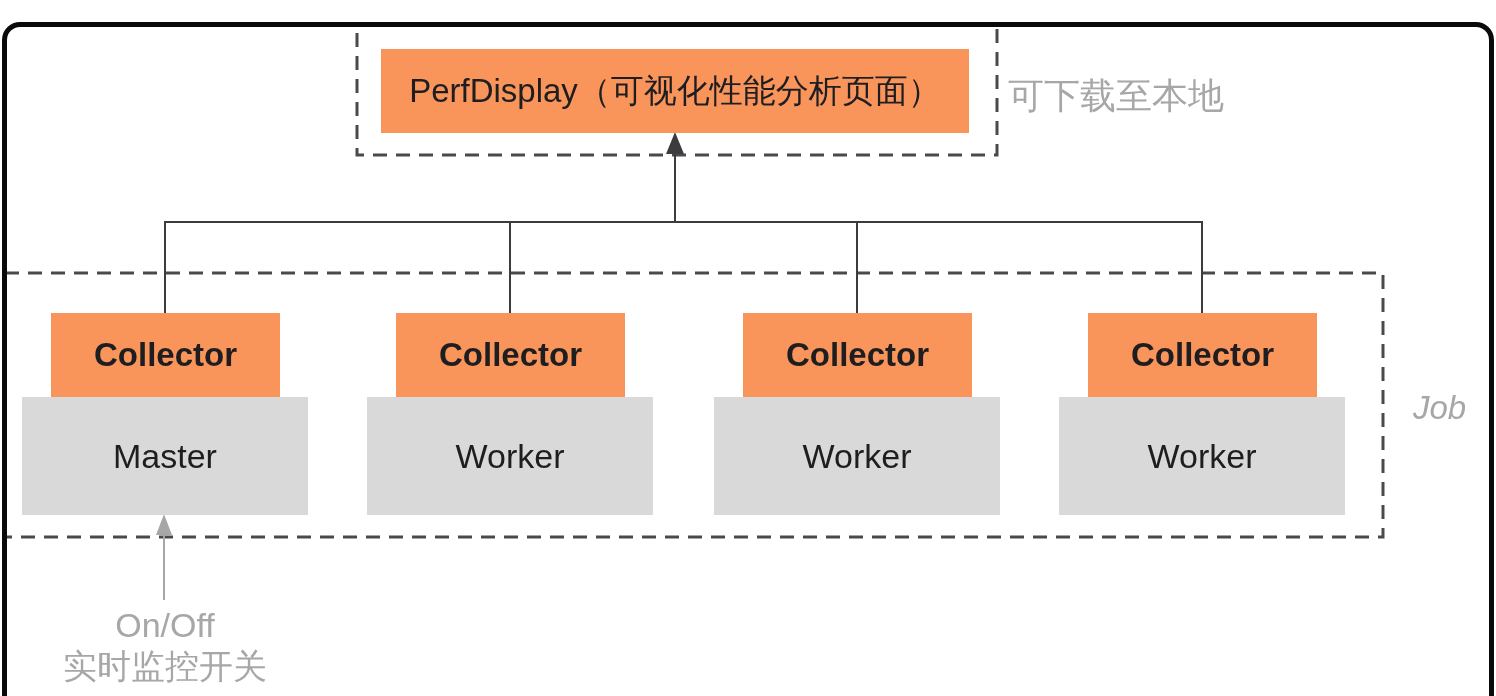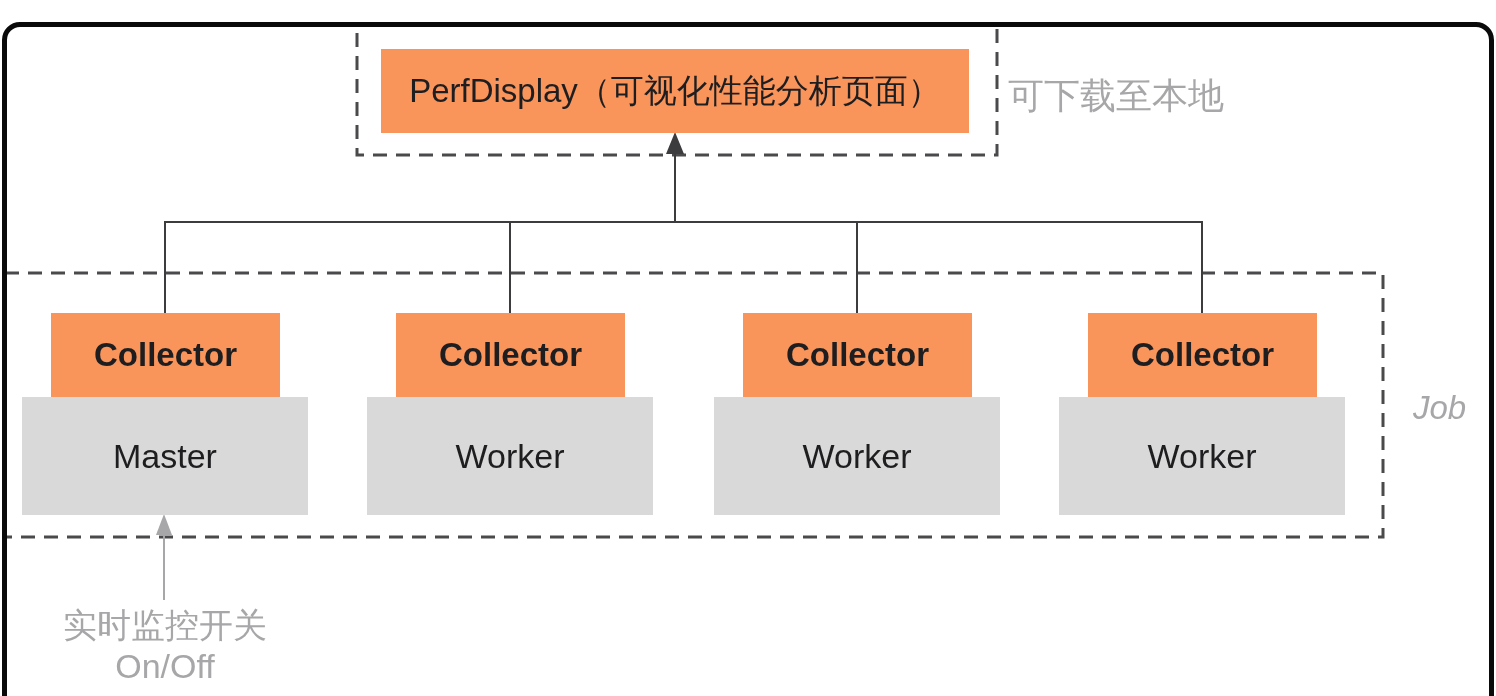--- a/index.html
+++ b/index.html
@@ -86,18 +86,18 @@
   </div>
 
   <div class="box host" style="left:1059px">
     <span>Worker</span>
   </div>
   <div class="box collector" style="left:1088px">
     <span>Collector</span>
   </div>
 
   <div class="note monitor">
+    <div>On/Off</div>
     <div>实时监控开关</div>
-    <div>On/Off</div>
   </div>
 
   <div class="frame"></div>
 </div>
 
 </body></html>

